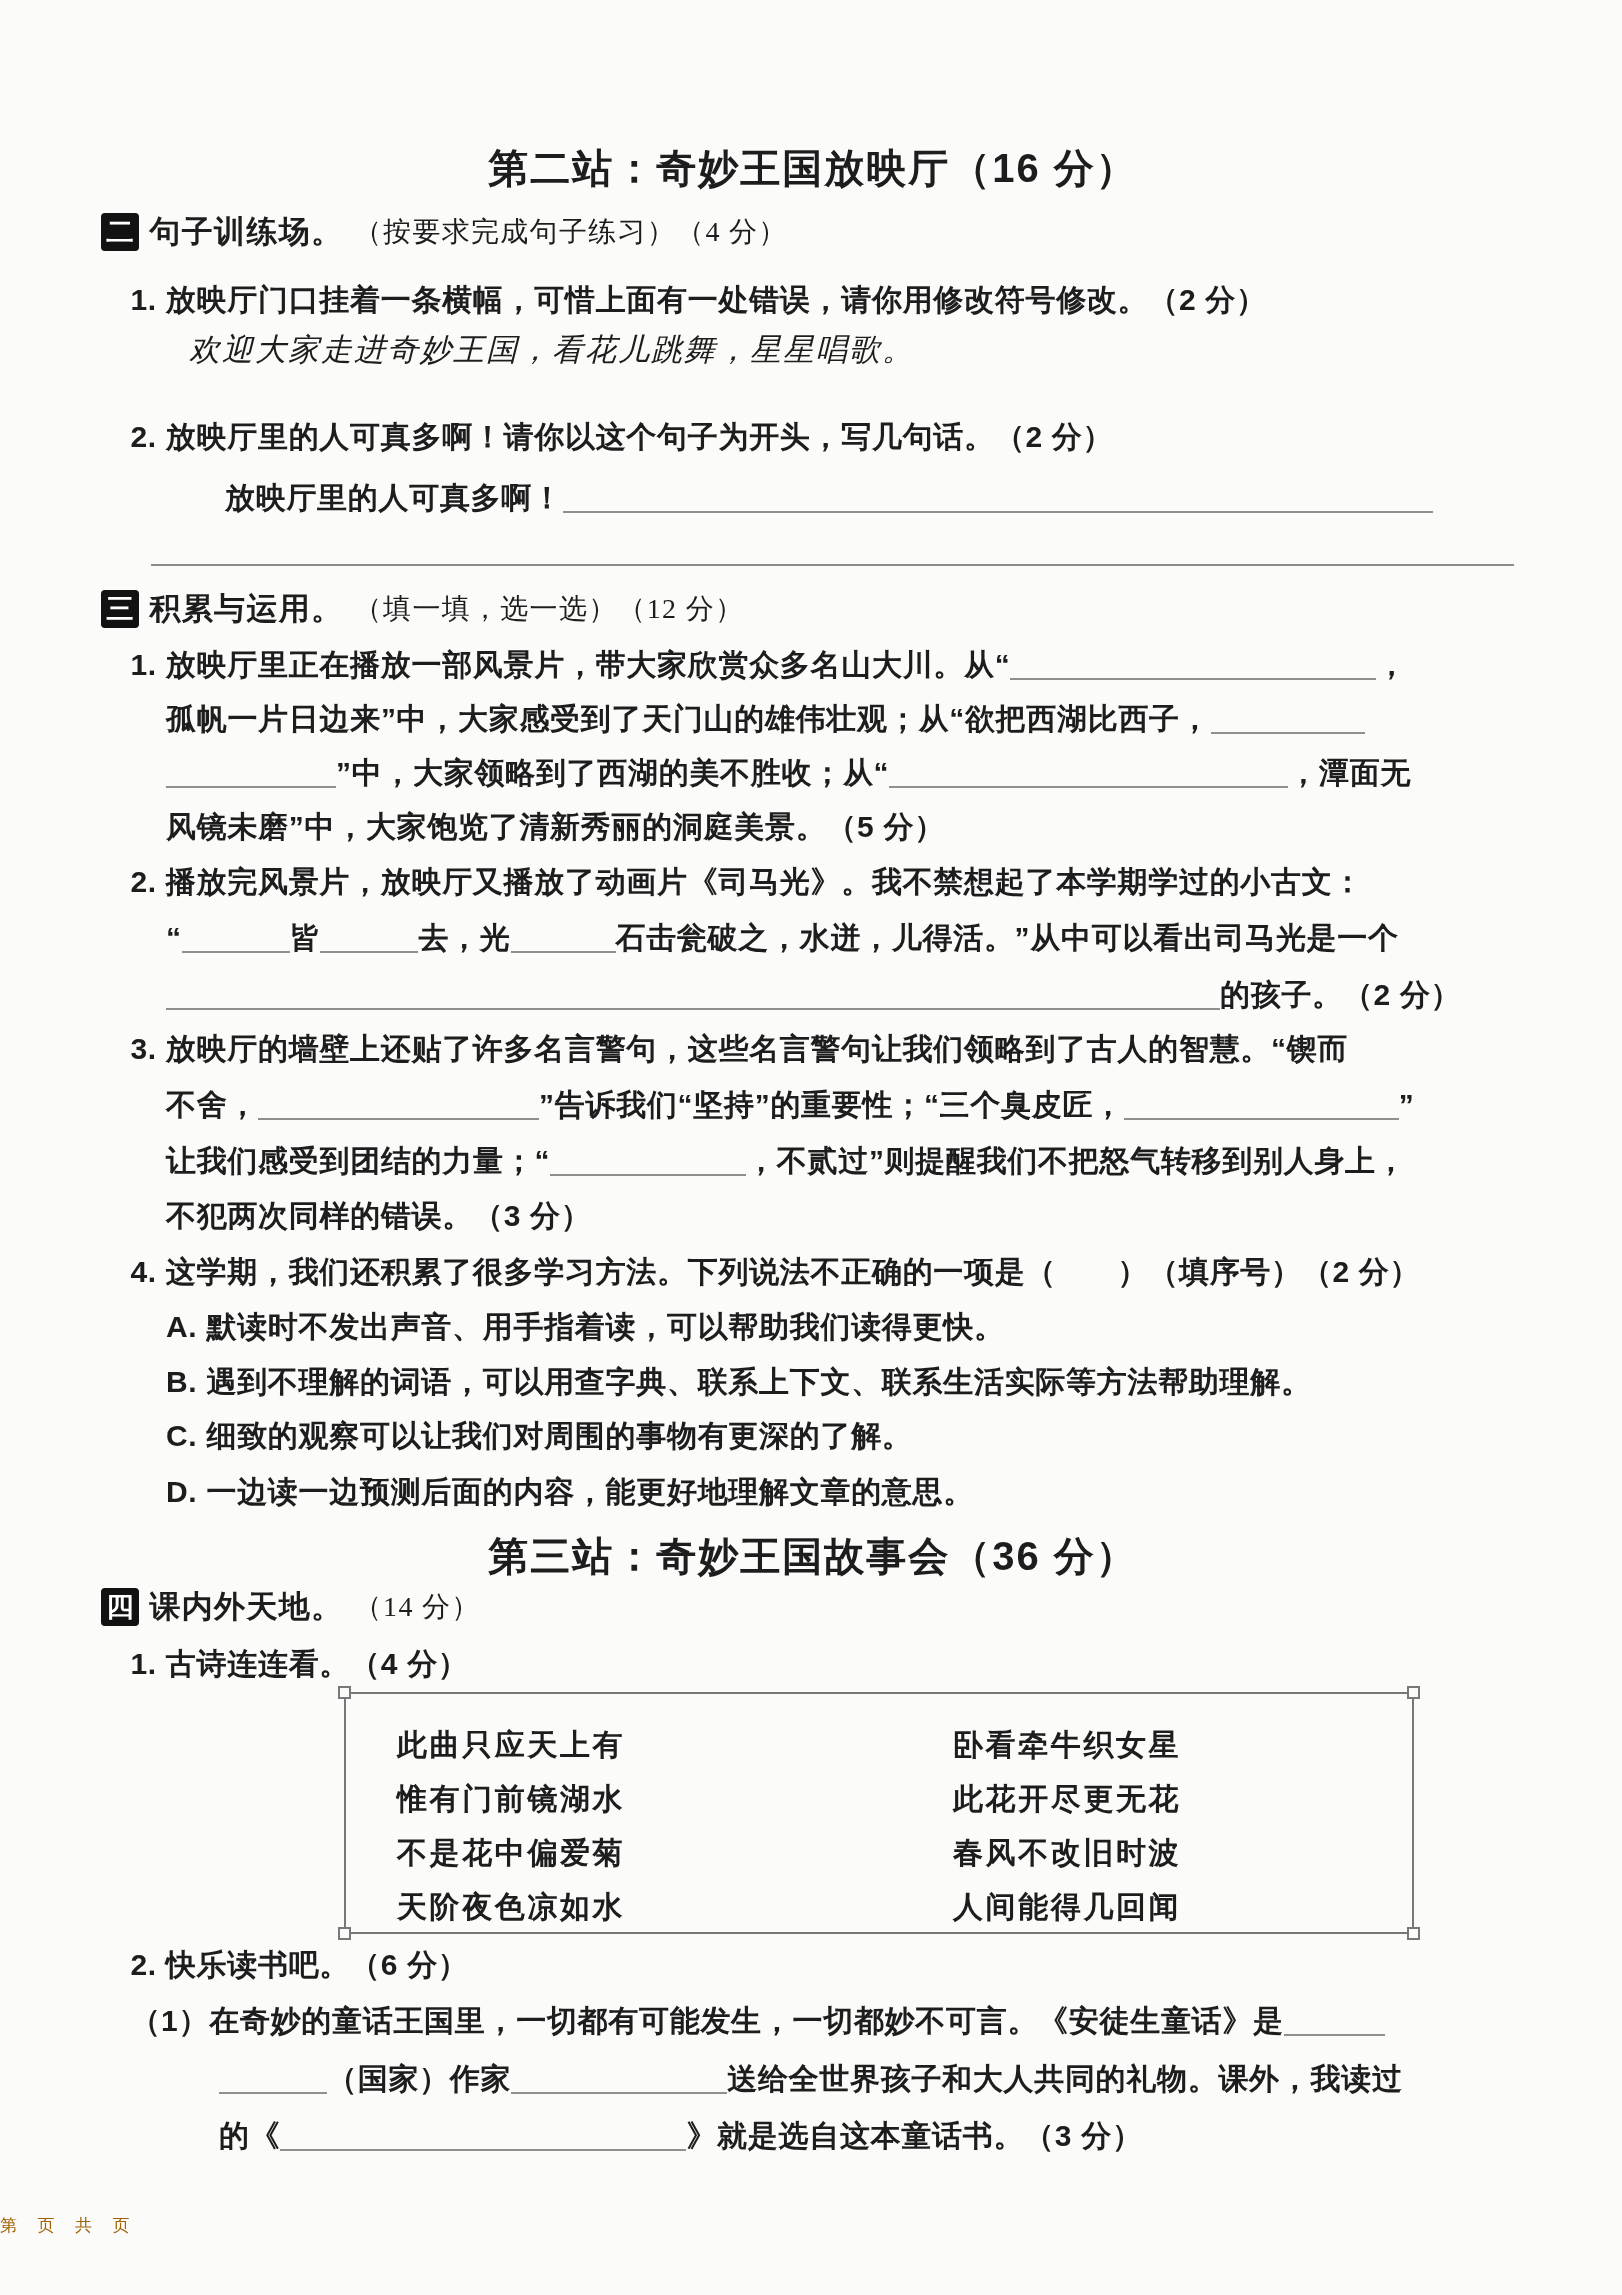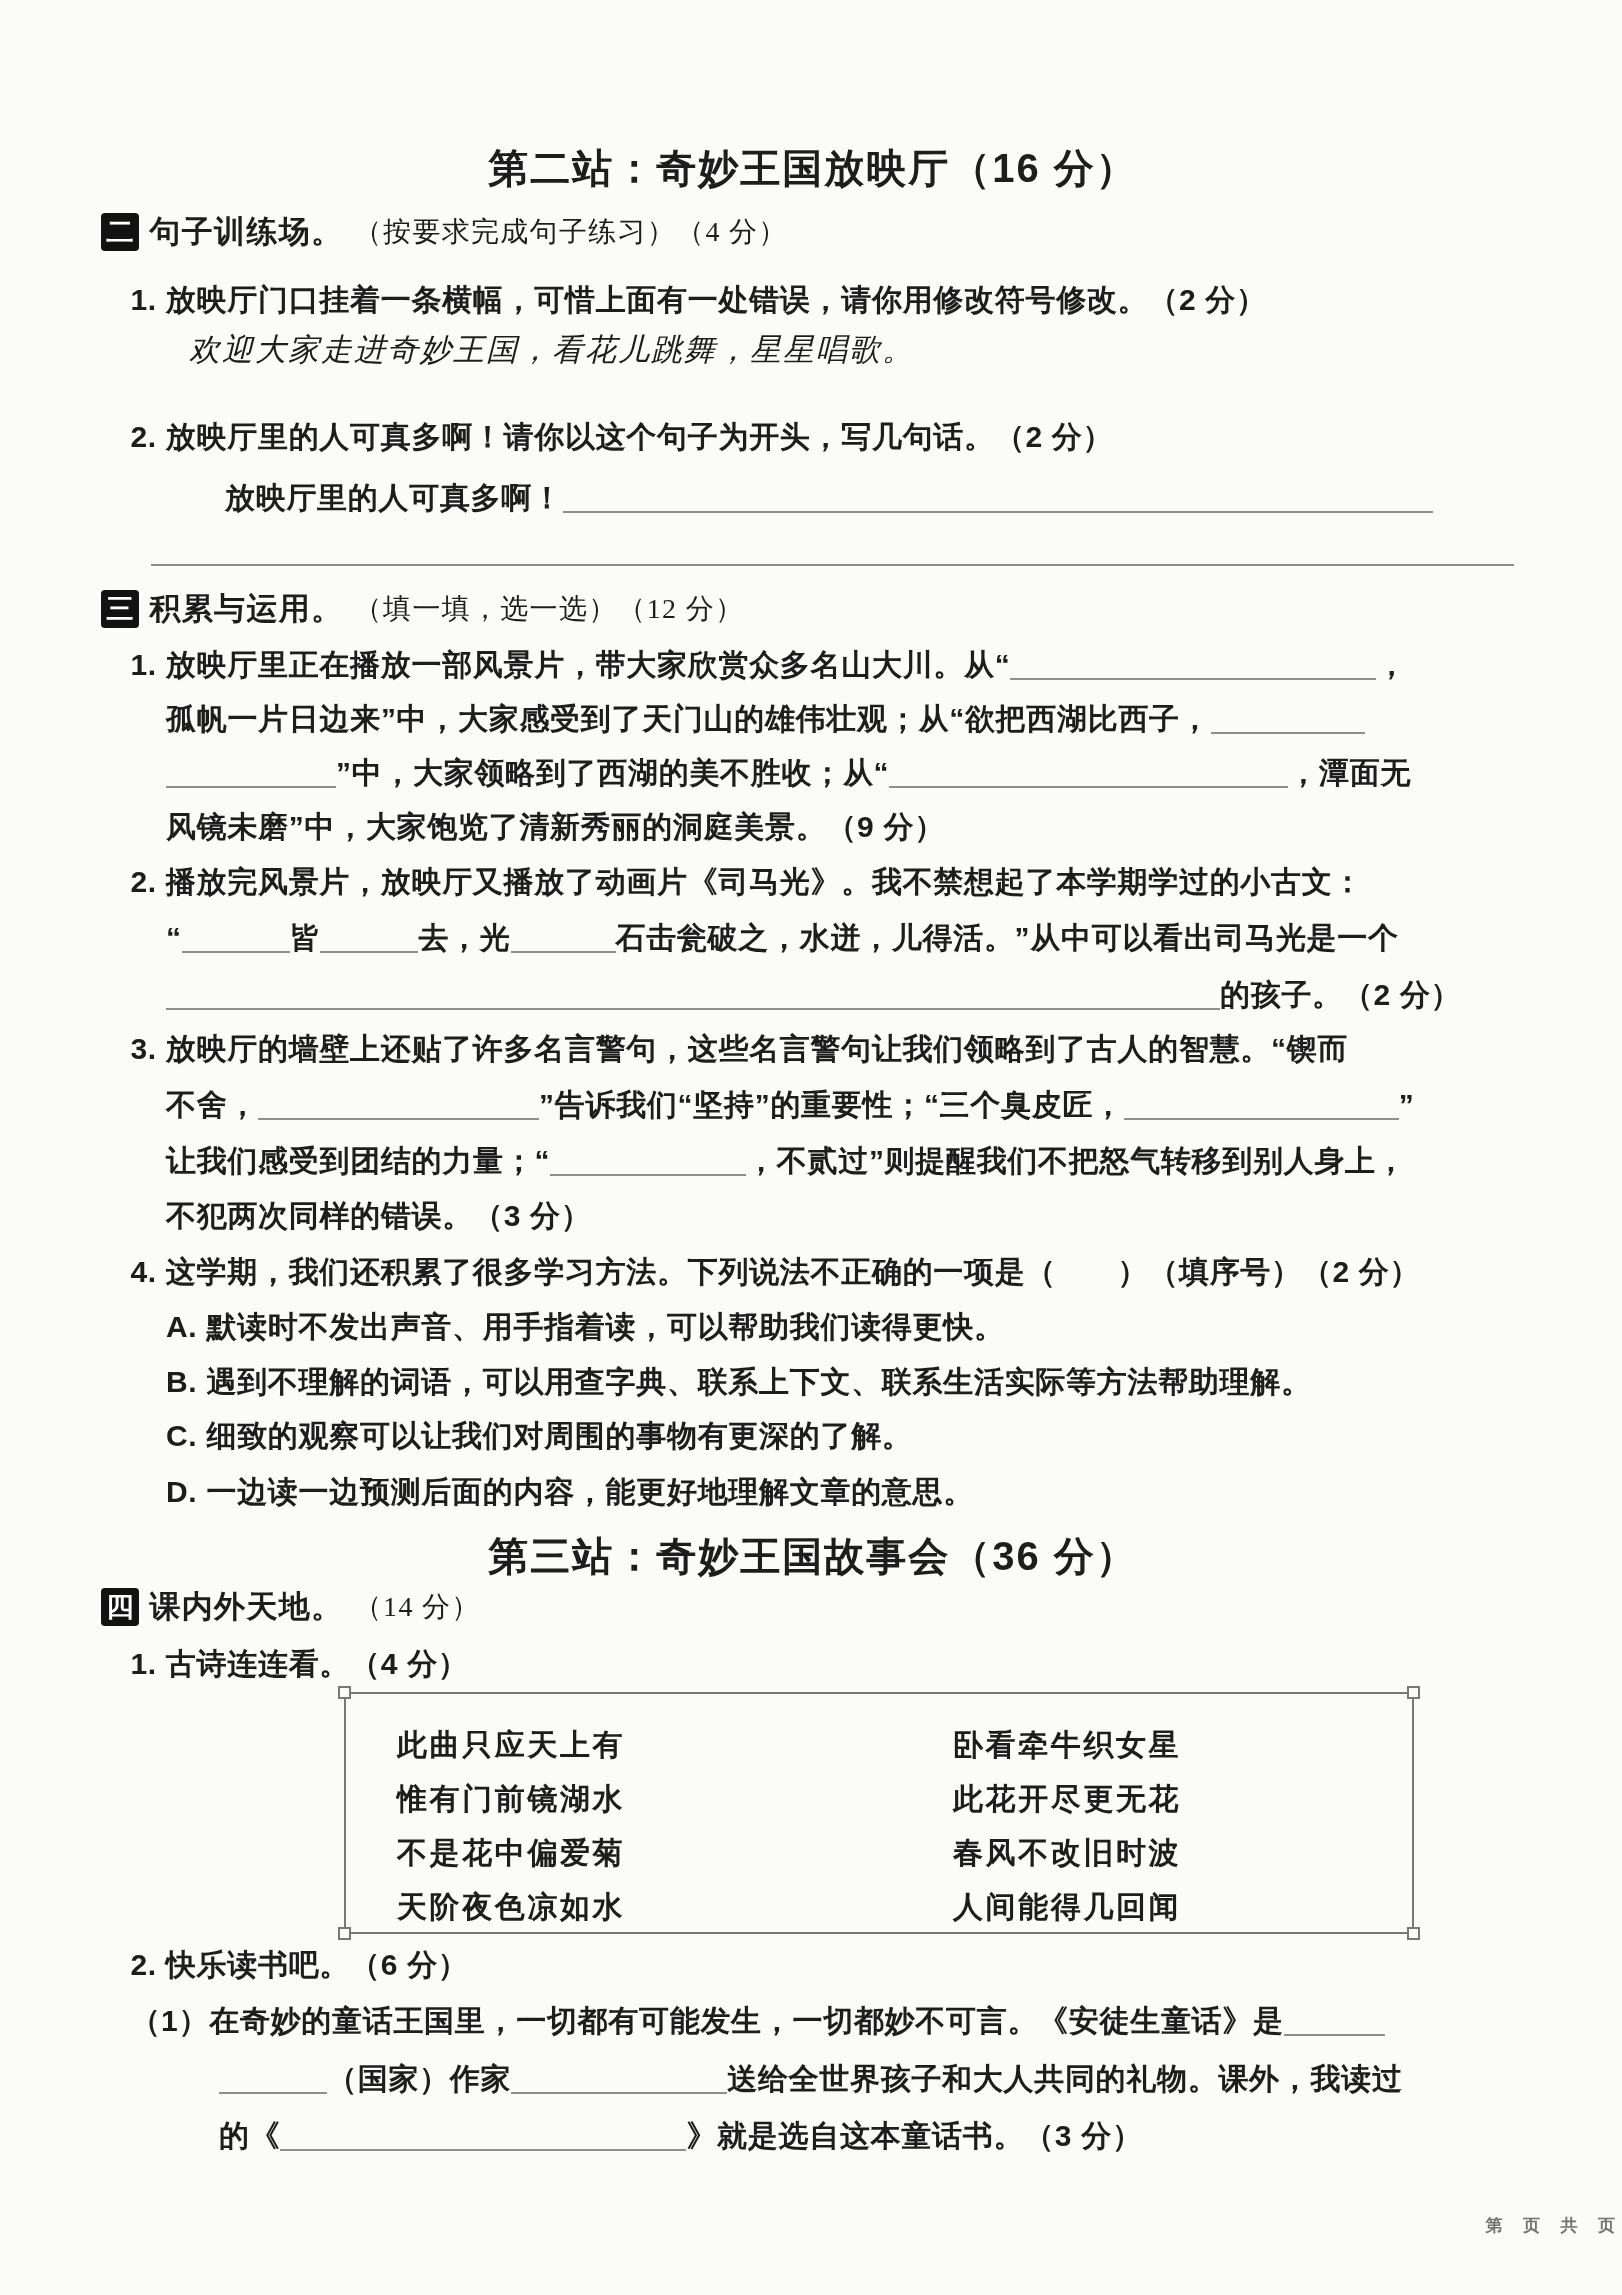--- a/index.html
+++ b/index.html
@@ -35,22 +35,22 @@
   }
   .rule { position:absolute; height:0; border-bottom:2.6px solid #8d8d8d; }
   .poembox { position:absolute; left:344px; top:1692px; width:1070px; height:242px; border:2px solid #787878; }
   .corner { position:absolute; width:13px; height:13px; border:2px solid #787878; background:#fbfbf9; }
   .c-tl { left:-7.9px; top:-7.9px; } .c-tr { right:-7.9px; top:-7.9px; }
   .c-bl { left:-7.9px; bottom:-7.9px; } .c-br { right:-7.9px; bottom:-7.9px; }
   .poem-cols { display:flex; padding:23.6px 0 0 51px; }
   .poem-col-left { width:556px; }
   .poem-line { font-size:30px; font-weight:700; line-height:54px; letter-spacing:2.6px; white-space:nowrap; }
   .footer {
-    position:absolute; left:0; right:0; bottom:58px; text-align:right;
-    font-size:17px; color:#737373; letter-spacing:7.9px; font-weight:700;
+    position:absolute; left:0; right:0; bottom:58px; text-align:left;
+    font-size:17px; color:#a16207; letter-spacing:7.9px; font-weight:400;
   }
 </style>
 </head>
 <body>
 
 <div class="page">
 
   <div class="abs station-title" style="top:141px">第二站：奇妙王国放映厅（16 分）</div>
 
   <div class="abs sec-header" style="top:211px">
@@ -83,21 +83,21 @@
   <div class="abs line qfirst" style="top:645px">
     <span>1. 放映厅里正在播放一部风景片，带大家欣赏众多名山大川。从“</span><span class="blank" style="width:366px"></span><span>，</span>
   </div>
   <div class="abs line qcont" style="top:753px">
     <span class="blank" style="width:170px"></span><span>”中，大家领略到了西湖的美不胜收；从“</span><span class="blank" style="width:399px"></span><span>，潭面无</span>
   </div>
   <div class="abs line qcont" style="top:699px">
     <span>孤帆一片日边来”中，大家感受到了天门山的雄伟壮观；从“欲把西湖比西子，</span><span class="blank" style="width:154px"></span>
   </div>
   <div class="abs line qcont" style="top:807px">
-    <span>风镜未磨”中，大家饱览了清新秀丽的洞庭美景。（9 分）</span>
+    <span>风镜未磨”中，大家饱览了清新秀丽的洞庭美景。（5 分）</span>
   </div>
 
   <div class="abs line qfirst" style="top:862px">
     <span>2. 播放完风景片，放映厅又播放了动画片《司马光》。我不禁想起了本学期学过的小古文：</span>
   </div>
   <div class="abs line qcont" style="top:918px">
     <span>“</span><span class="blank" style="width:108px"></span><span>皆</span><span class="blank" style="width:98px"></span><span>去，光</span><span class="blank" style="width:105px"></span><span>石击瓮破之，水迸，儿得活。”从中可以看出司马光是一个</span>
   </div>
   <div class="abs line qcont" style="top:975px">
     <span class="blank" style="width:1054px"></span><span>的孩子。（2 分）</span>

